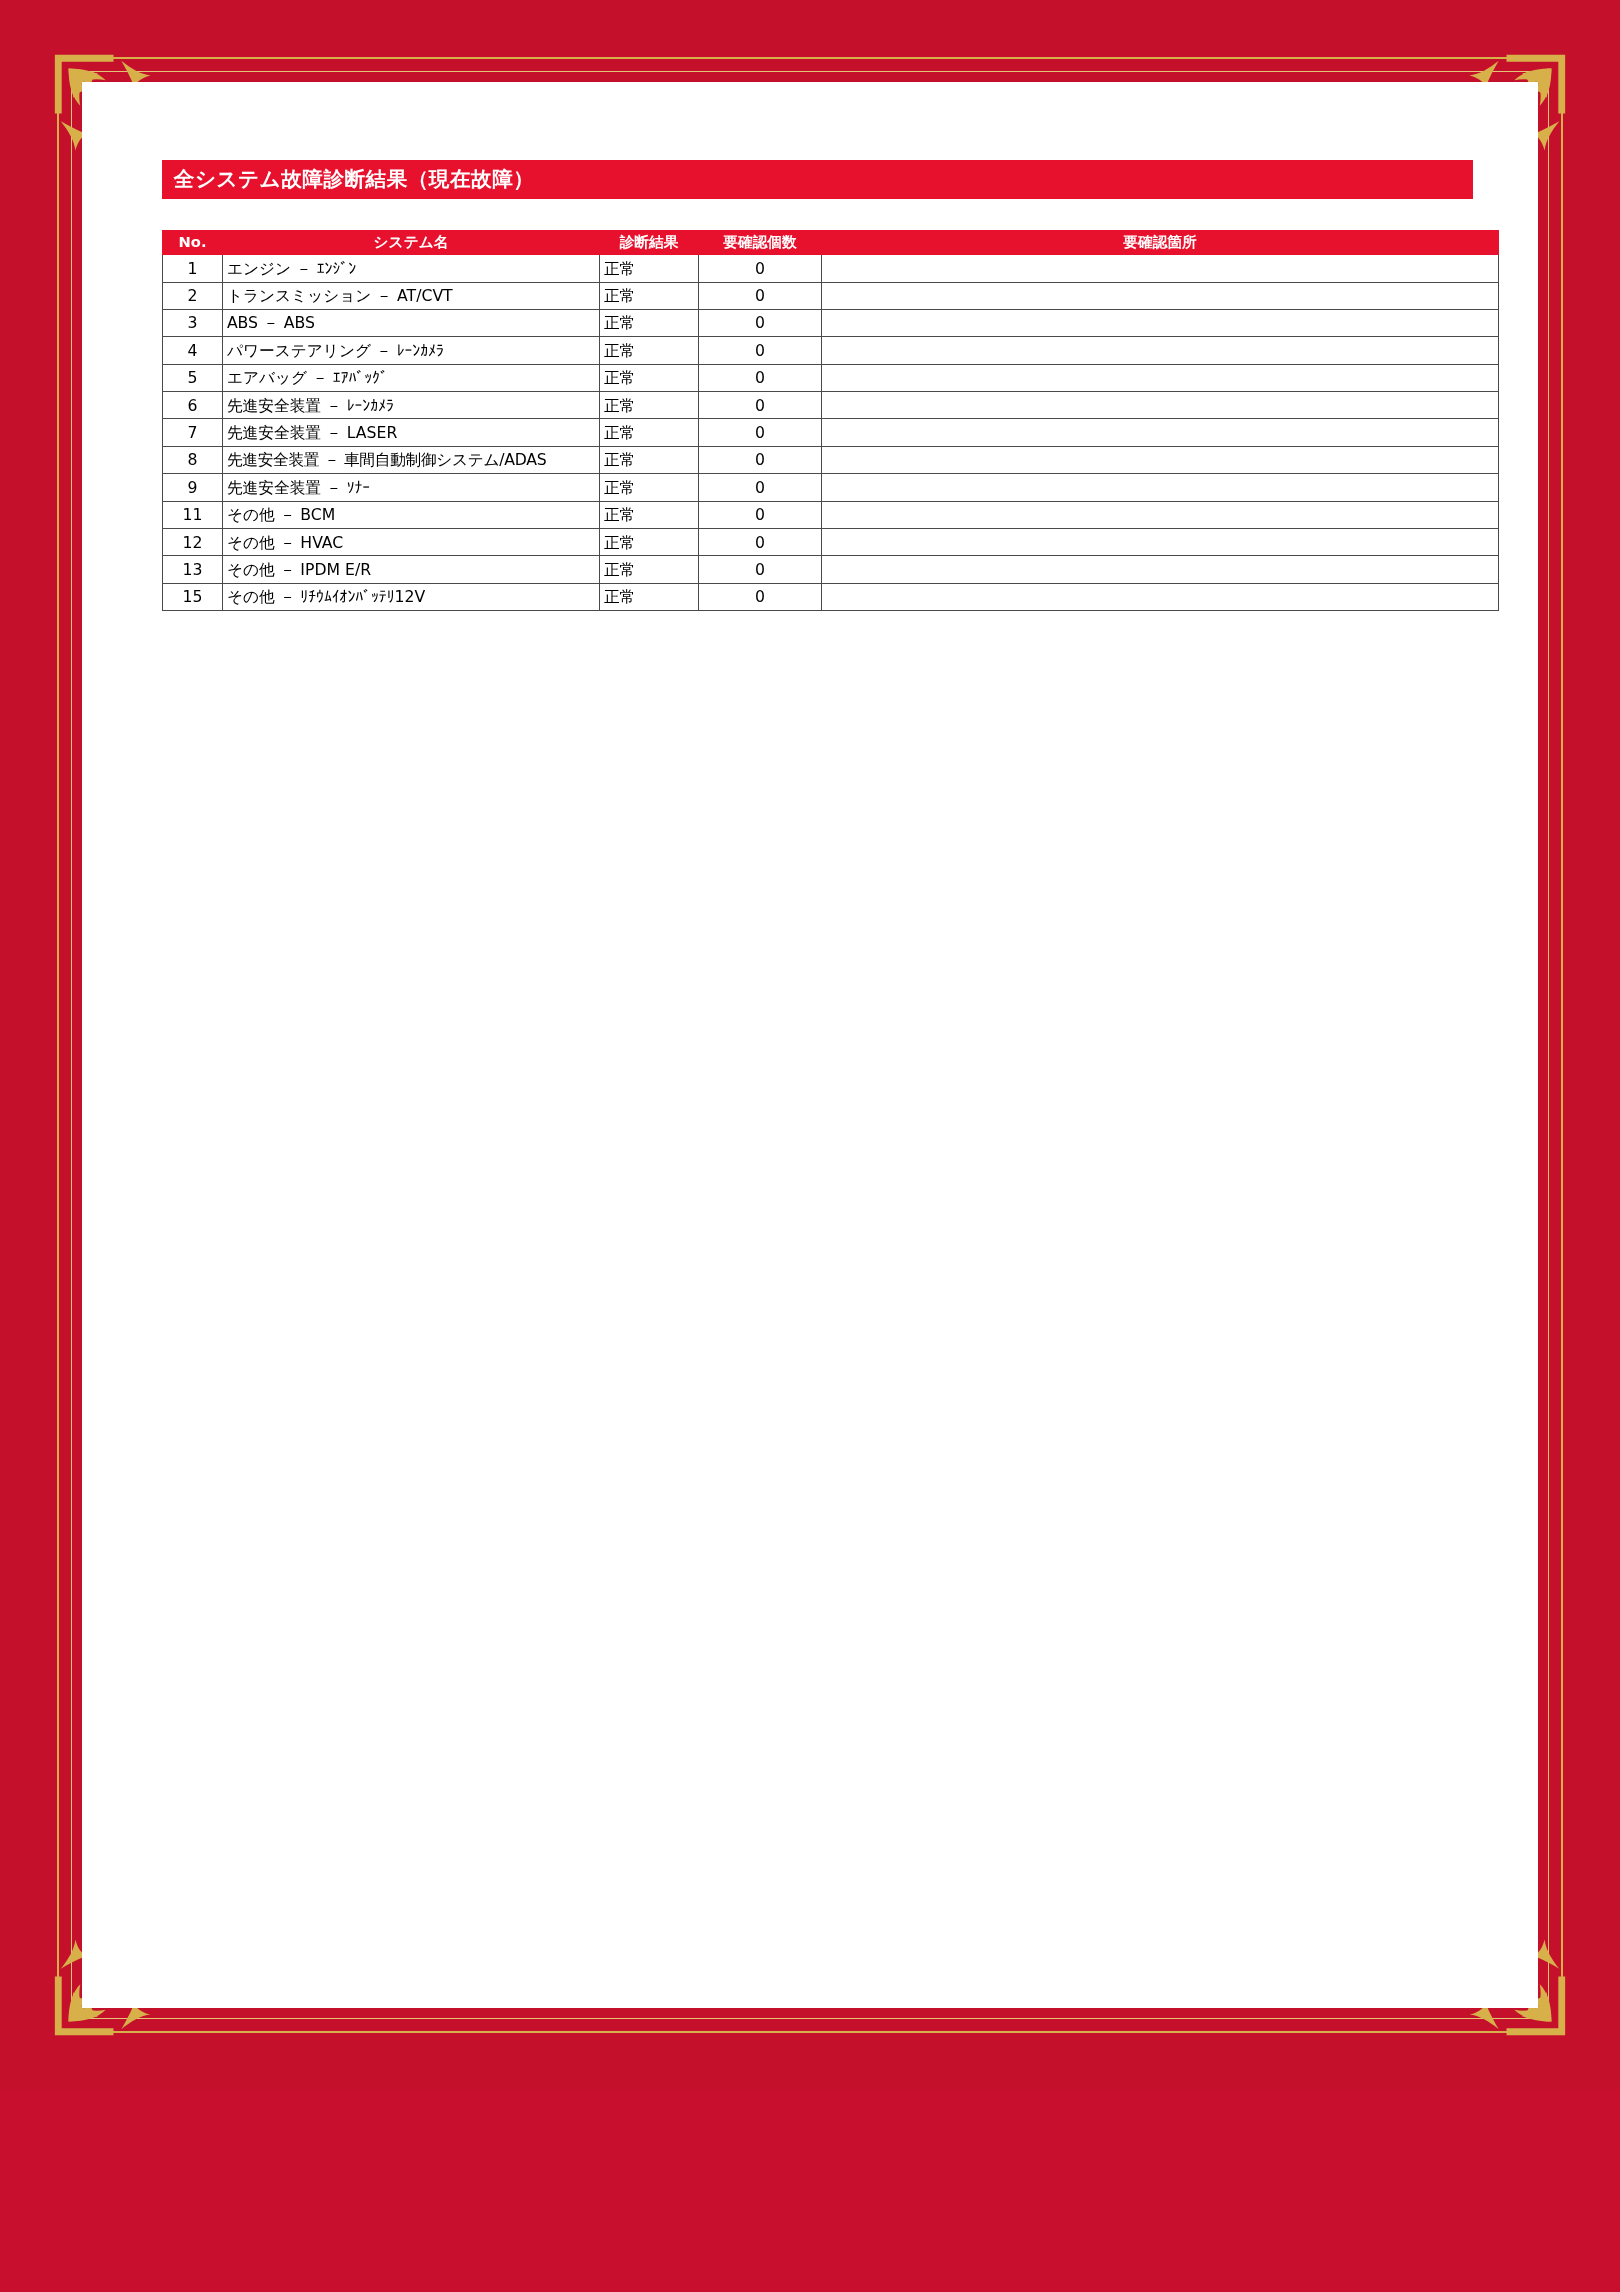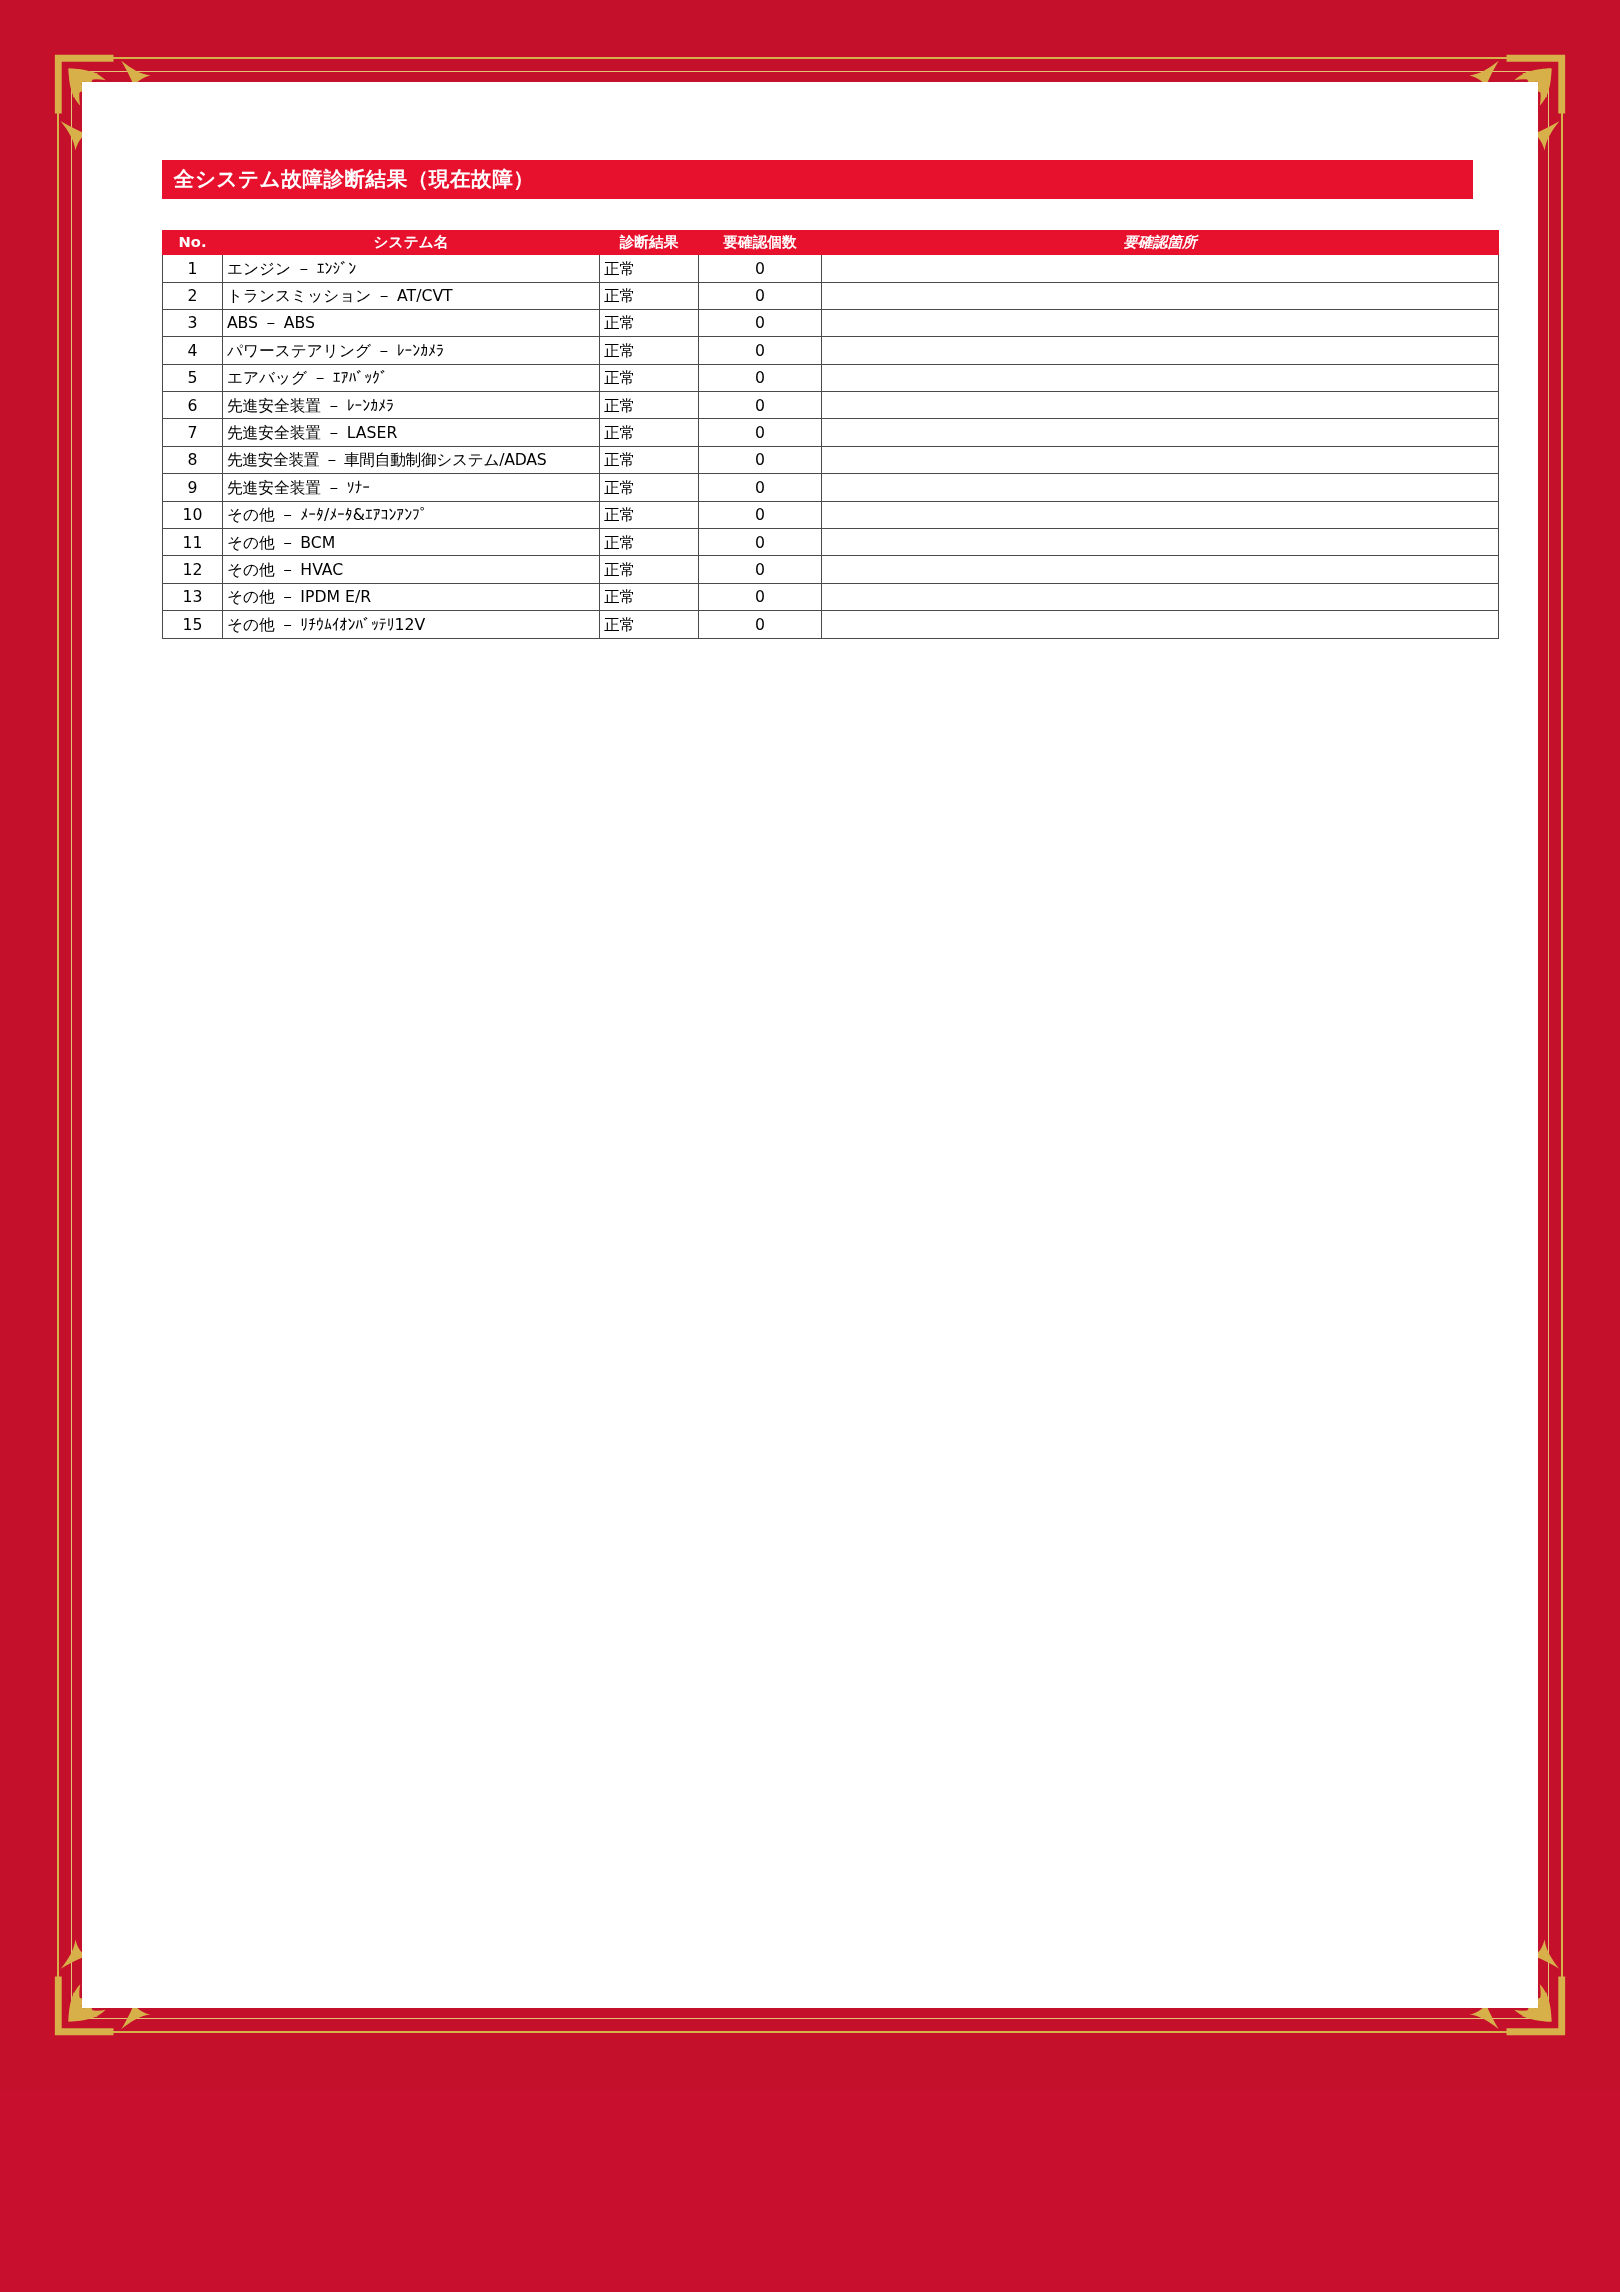--- a/index.html
+++ b/index.html
@@ -112,21 +112,21 @@
   td.col-no      { text-align: center; width: 55px; font-size: 15.7px; }
   td.col-system  { text-align: left;  width: 372px; padding-left: 9.8px; }
   td.col-result  { width: 94px; }
   td.col-count   { text-align: center; width: 118px; }
   td.col-note    { text-align: left;  width: 672px; }
 
   th.h-no     { width: 55px; }
   th.h-system { width: 372px; }
   th.h-result { width: 94px; }
   th.h-count  { width: 118px; }
-  th.h-note   { width: 672px; font-style: italic; }
+  th.h-note   { width: 672px; }
   .narrow { font-size: 12.7px; letter-spacing: -0.3px; }
 </style>
 </head>
 <body>
 
 <div class="page">
 
   <div class="frame-outer"></div>
   <div class="frame-inner"></div>
 
@@ -260,27 +260,20 @@
             <td class="col-note"></td>
           </tr>
           <tr>
             <td class="col-no">9</td>
             <td class="col-system">先進安全装置 － ｿﾅｰ</td>
             <td class="col-result">正常</td>
             <td class="col-count">0</td>
             <td class="col-note"></td>
           </tr>
           <tr>
-            <td class="col-no">10</td>
-            <td class="col-system">その他 － ﾒｰﾀ/ﾒｰﾀ&amp;ｴｱｺﾝｱﾝﾌﾟ</td>
-            <td class="col-result">正常</td>
-            <td class="col-count">0</td>
-            <td class="col-note"></td>
-          </tr>
-          <tr>
             <td class="col-no">11</td>
             <td class="col-system">その他 － BCM</td>
             <td class="col-result">正常</td>
             <td class="col-count">0</td>
             <td class="col-note"></td>
           </tr>
           <tr>
             <td class="col-no">12</td>
             <td class="col-system">その他 － HVAC</td>
             <td class="col-result">正常</td>

